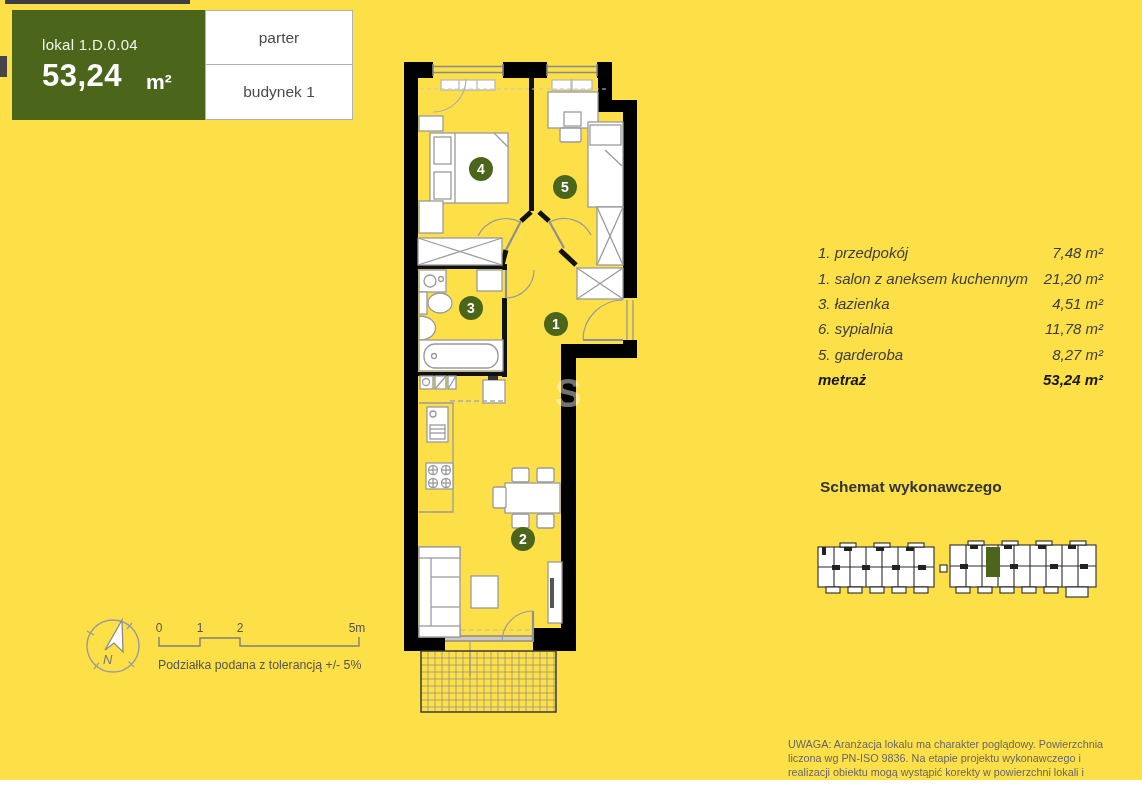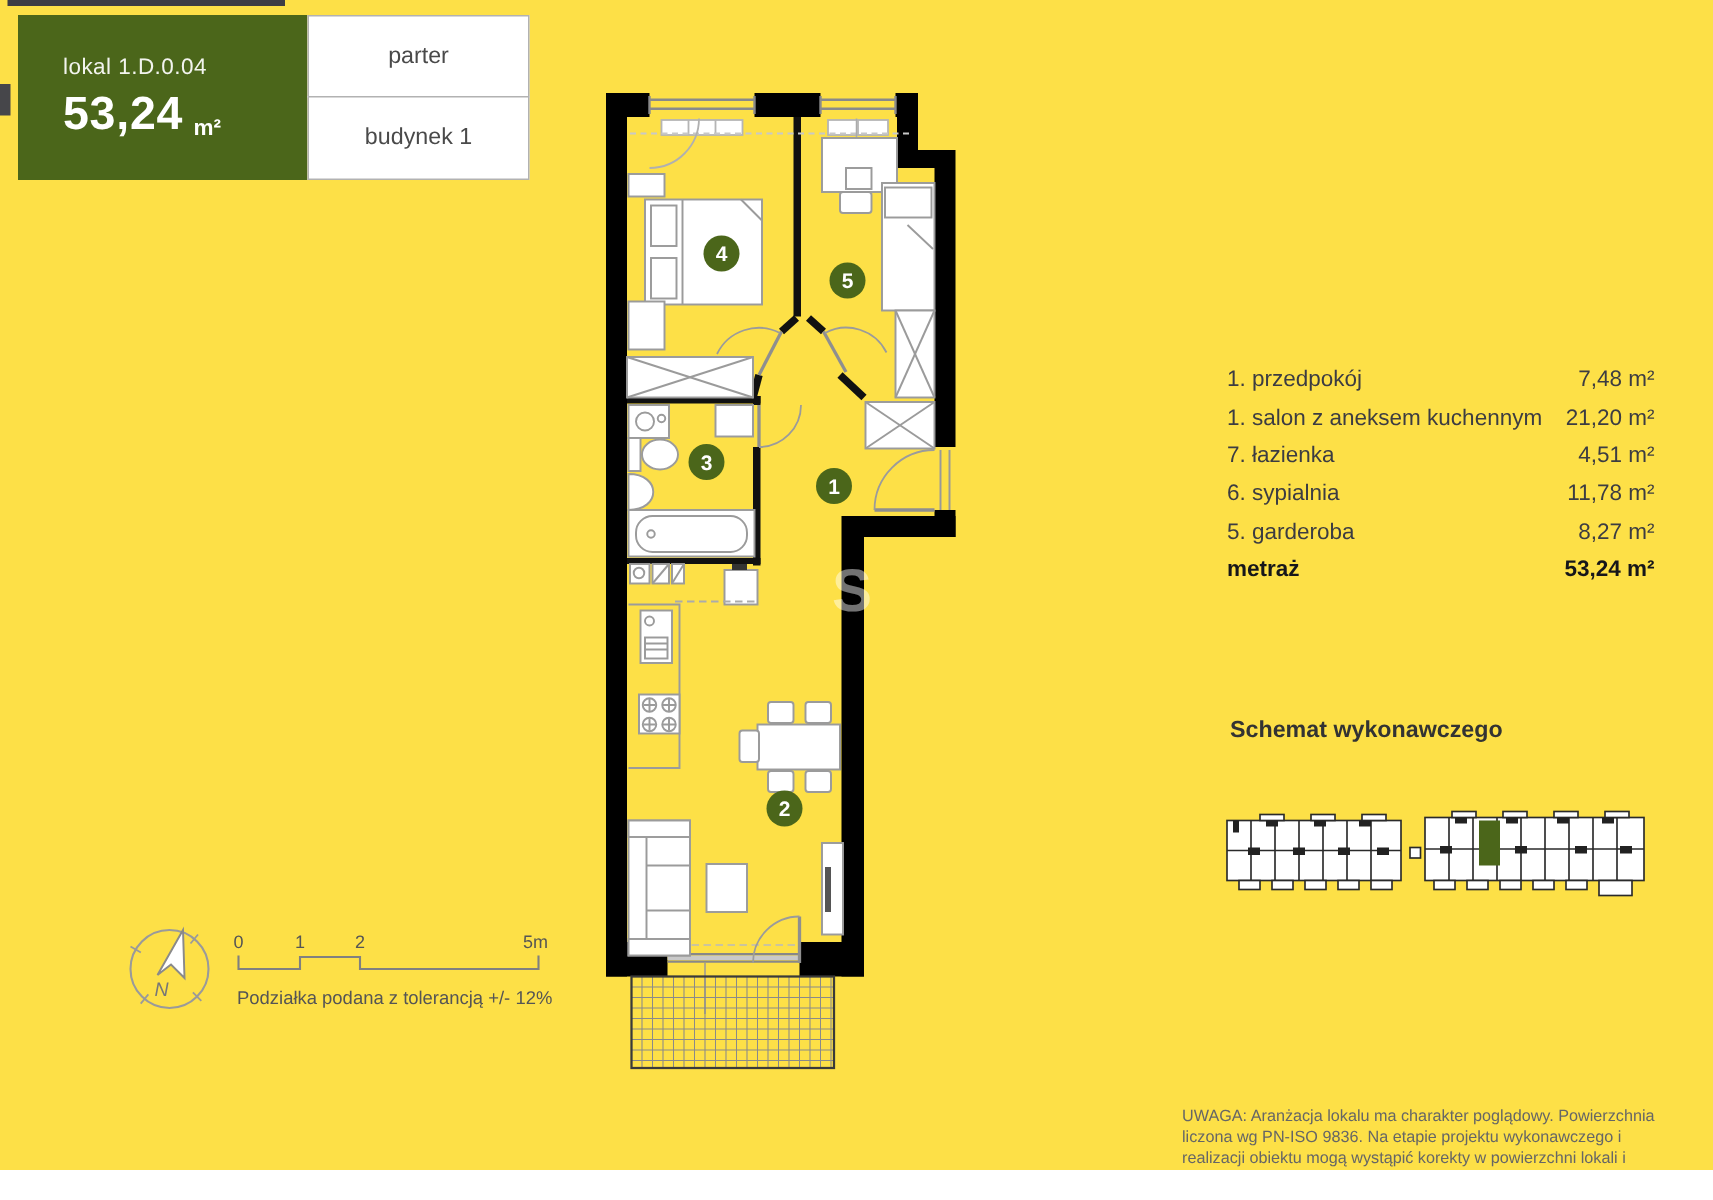--- a/index.html
+++ b/index.html
@@ -9,29 +9,29 @@
   
   .top-strip { position:absolute; left:5px; top:0; width:185px; height:4px; background:#3d3d44; }
   .left-tab  { position:absolute; left:0; top:56px; width:7px; height:21px; background:#46464a; }
 
   
   .unit-card { position:absolute; left:12px; top:10px; width:193px; height:110px;
                background:#4b661a; color:#fff; padding:26px 0 0 30px; }
   .unit-label { font-size:15px; color:rgba(255,255,255,.93); letter-spacing:.3px; }
   .unit-area  { margin-top:5px; display:flex; align-items:flex-end; }
   .unit-area .val { font-size:31px; font-weight:bold; letter-spacing:.5px; }
-  .unit-area .unit { font-size:15px; font-weight:bold; margin-left:7px; }
+  .unit-area .unit { font-size:21px; font-weight:bold; margin-left:24px; }
   .meta-box { position:absolute; left:205px; width:148px; height:55px; background:#fff;
               border:1px solid #b2b2b2; display:flex; align-items:center; justify-content:center;
               font-size:15.5px; color:#4a4a4a;text-align:right; }
   .meta-box.floor { top:10px; }
   .meta-box.building { top:64px; height:56px; }
 
   
-  .legend { position:absolute; left:818px; top:240px; width:285px; font-size:15px; color:#3c3c42; }
+  .legend { position:absolute; left:818px; top:240px; width:285px; font-size:15px; color:#3c3c42;font-style:italic; }
   .legend-row { display:flex; justify-content:space-between; height:25.4px; align-items:center; }
   .legend-row.total { font-weight:bold; color:#16161a;gap:41px; }
 
   
   .schemat-title { position:absolute; left:820px; top:478px; font-size:15.5px; font-weight:600; color:#333; }
   .schemat-svg { position:absolute; left:816px; top:533px; }
 
   
   .compass-svg { position:absolute; left:85px; top:614px; }
   .scale-svg { position:absolute; left:150px; top:620px; }
@@ -252,21 +252,21 @@
   <div class="legend">
     <div class="legend-row">
       <span>1. przedpokój</span>
       <span>7,48 m²</span>
     </div>
     <div class="legend-row">
       <span>1. salon z aneksem kuchennym</span>
       <span>21,20 m²</span>
     </div>
     <div class="legend-row">
-      <span>7. łazienka</span>
+      <span>3. łazienka</span>
       <span>4,51 m²</span>
     </div>
     <div class="legend-row">
       <span>6. sypialnia</span>
       <span>11,78 m²</span>
     </div>
     <div class="legend-row">
       <span>5. garderoba</span>
       <span>8,27 m²</span>
     </div>
@@ -354,17 +354,17 @@
     <text x="18" y="50" font-size="13" font-style="italic" fill="#777">N</text>
   </svg>
 
   <svg class="scale-svg" width="230" height="32" viewBox="0 0 230 32">
     <text x="9" y="12" font-size="12" fill="#555" text-anchor="middle">0</text>
     <text x="50" y="12" font-size="12" fill="#555" text-anchor="middle">1</text>
     <text x="90" y="12" font-size="12" fill="#555" text-anchor="middle">2</text>
     <text x="207" y="12" font-size="12" fill="#555" text-anchor="middle">5m</text>
     <polyline points="9,17 9,26 50,26 50,18 90,18 90,26 209,26 209,17" fill="none" stroke="#808080" stroke-width="1.4"></polyline>
   </svg>
-  <div class="scale-caption">Podziałka podana z tolerancją +/- 12%</div>
+  <div class="scale-caption">Podziałka podana z tolerancją +/- 5%</div>
 
   <div class="disclaimer">UWAGA: Aranżacja lokalu ma charakter poglądowy. Powierzchnia liczona wg PN-ISO 9836. Na etapie projektu wykonawczego i realizacji obiektu mogą wystąpić korekty w powierzchni lokali i układzie ścian, powierzchnia liczona w stanie wykończonym. Do obliczeń przyjęto 1,5cm tynku.</div>
 
 </div>
 
 </body></html>

